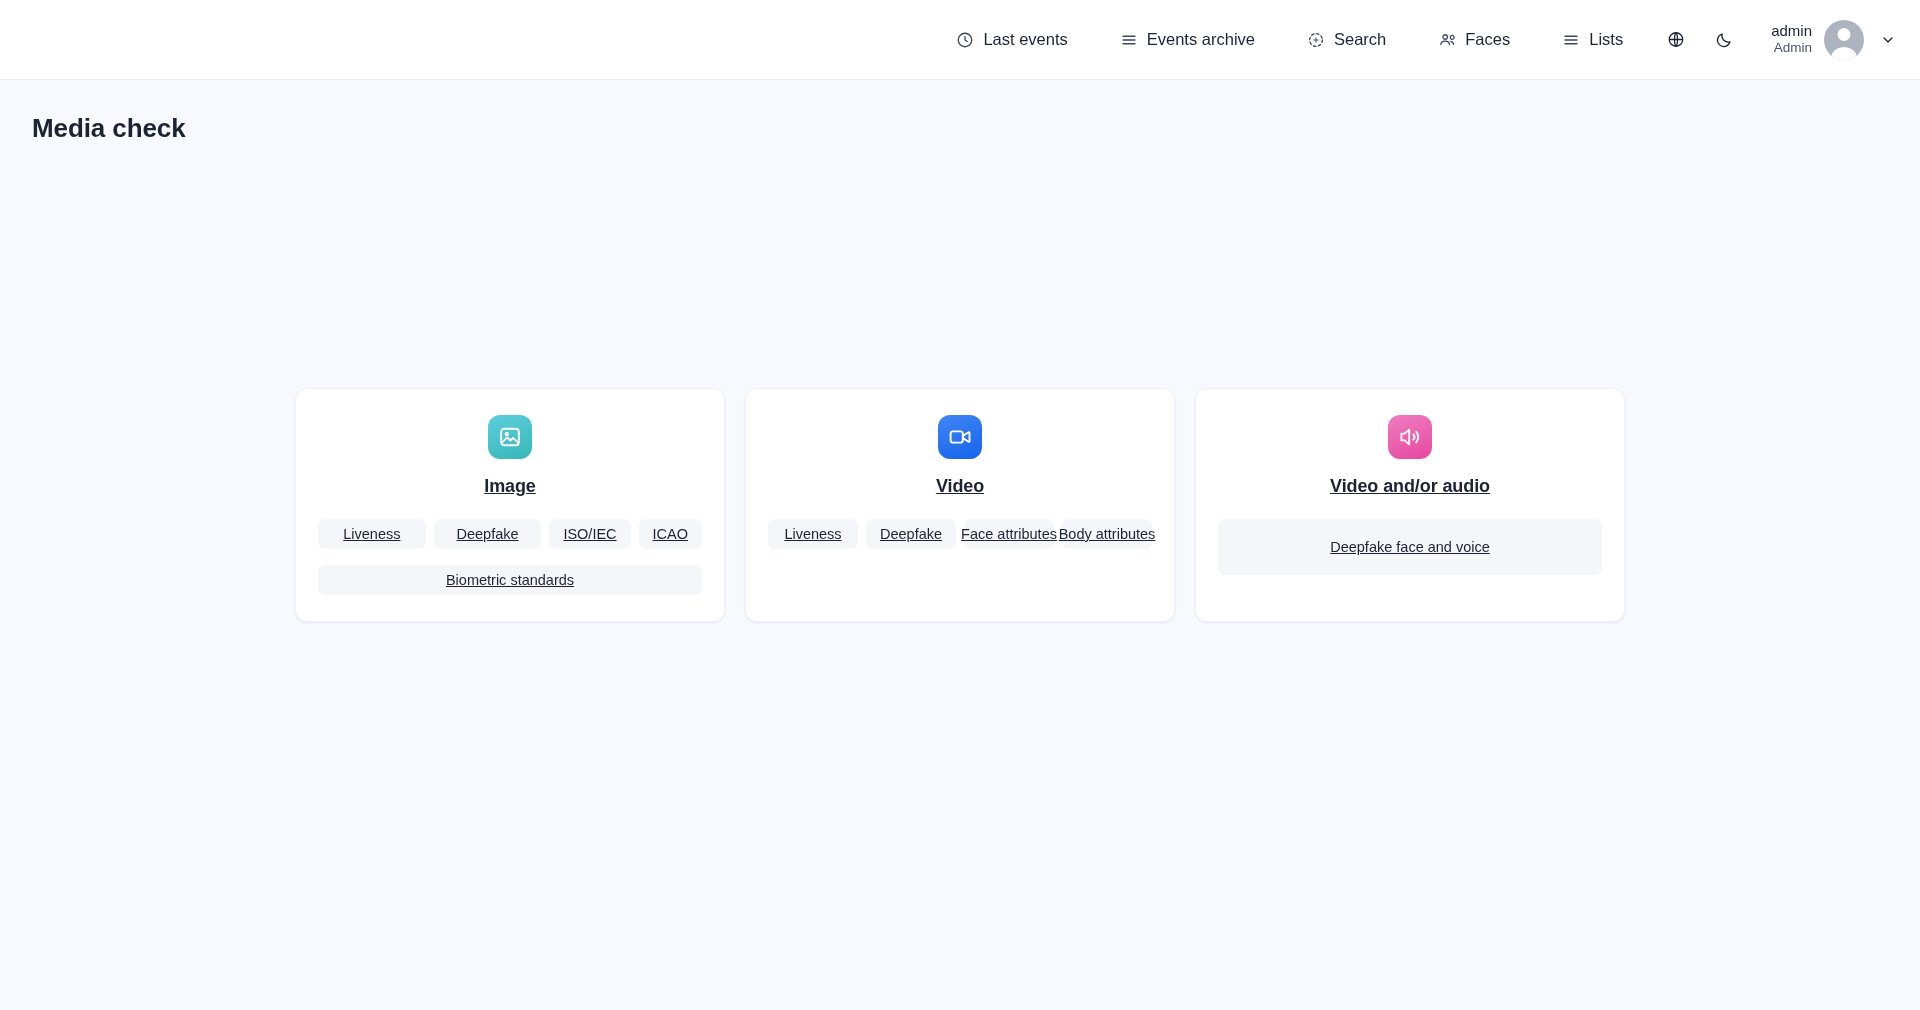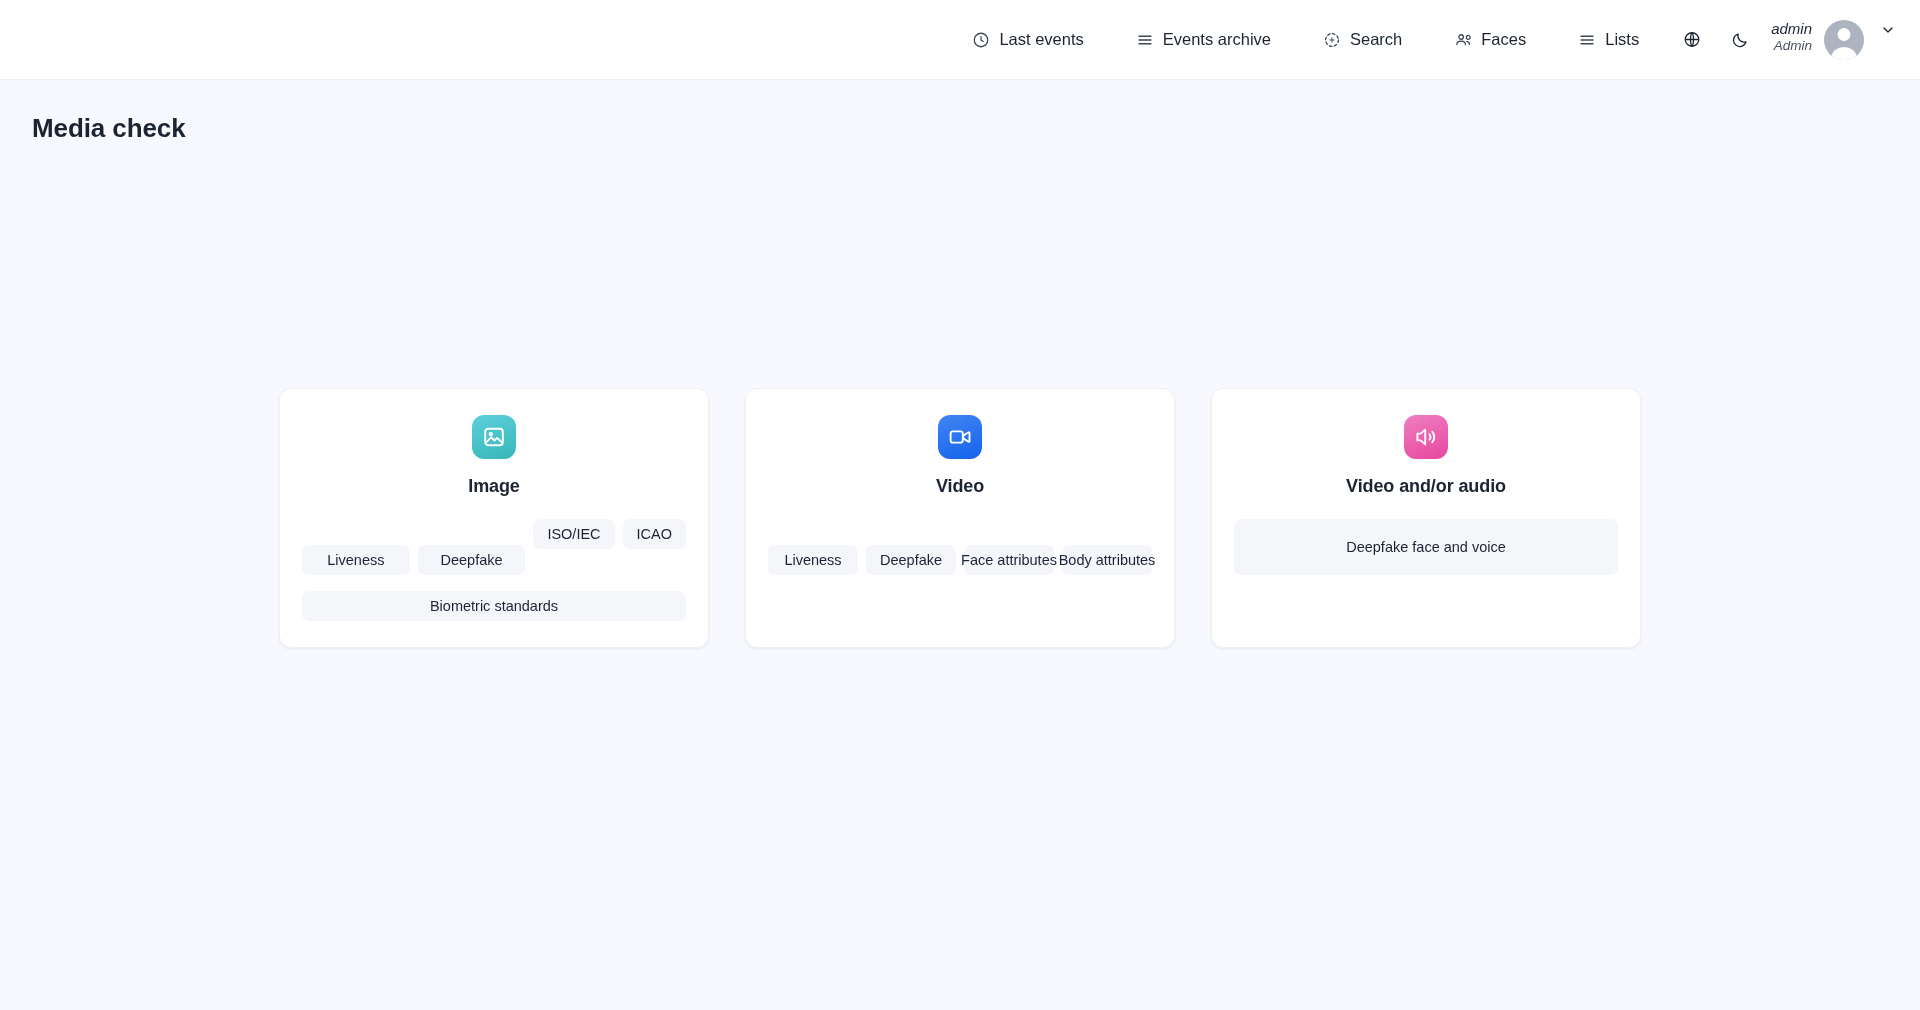--- a/index.html
+++ b/index.html
@@ -64,25 +64,24 @@
     display: flex;
     align-items: center;
     justify-content: center;
     cursor: pointer;
     border-radius: 8px;
     margin-left: 6px;
   }
 
   .user-block {
     display: flex;
-    align-items: flex-start;
+    align-items: center;
     gap: 12px;
-    margin-left: 10px;
-    cursor: pointer;
-    font-style: italic;
+    margin-left: 26px;
+    cursor: pointer;
   }
   .user-text {
     display: flex;
     flex-direction: column;
     align-items: flex-end;
     line-height: 1.25;
   }
   .user-name { font-size: 15px; color: #1c2434; }
   .user-role { font-size: 13.5px; color: #4b5563; }
 
@@ -137,21 +136,22 @@
     letter-spacing: -0.1px;
   }
 
   .cards-wrap {
     position: absolute;
     top: 308px;
     left: 0;
     right: 0;
     display: flex;
     justify-content: center;
-    gap: 36px;
+    gap: 20px;
+    text-decoration: underline;
   }
 
   .card {
     background: #ffffff;
     border-radius: 12px;
     border: 1px solid #f0f1f7;
     box-shadow: 0 1px 3px rgba(28, 36, 52, 0.05), 0 1px 2px rgba(28, 36, 52, 0.03);
     padding: 26px 22px 26px 22px;
     display: flex;
     flex-direction: column;
@@ -202,21 +202,21 @@
     color: #1c2434;
     height: 30px;
     display: flex;
     align-items: center;
     justify-content: center;
     padding: 0 14px;
     cursor: pointer;
     white-space: nowrap;
   }
 
-  .chip-half { flex: 1 1 0; min-width: 0; margin-top: 26px; }
+  .chip-half { flex: 1 1 0; min-width: 0; }
   .chip-full { flex: 1 1 100%; }
 
   .chip-tall {
     height: 56px;
     text-align: right;
   }
 
   
   .chip-sm { flex: 0 0 auto; }
   .chip-grow { flex: 1 1 auto; margin-top: 8px; }

